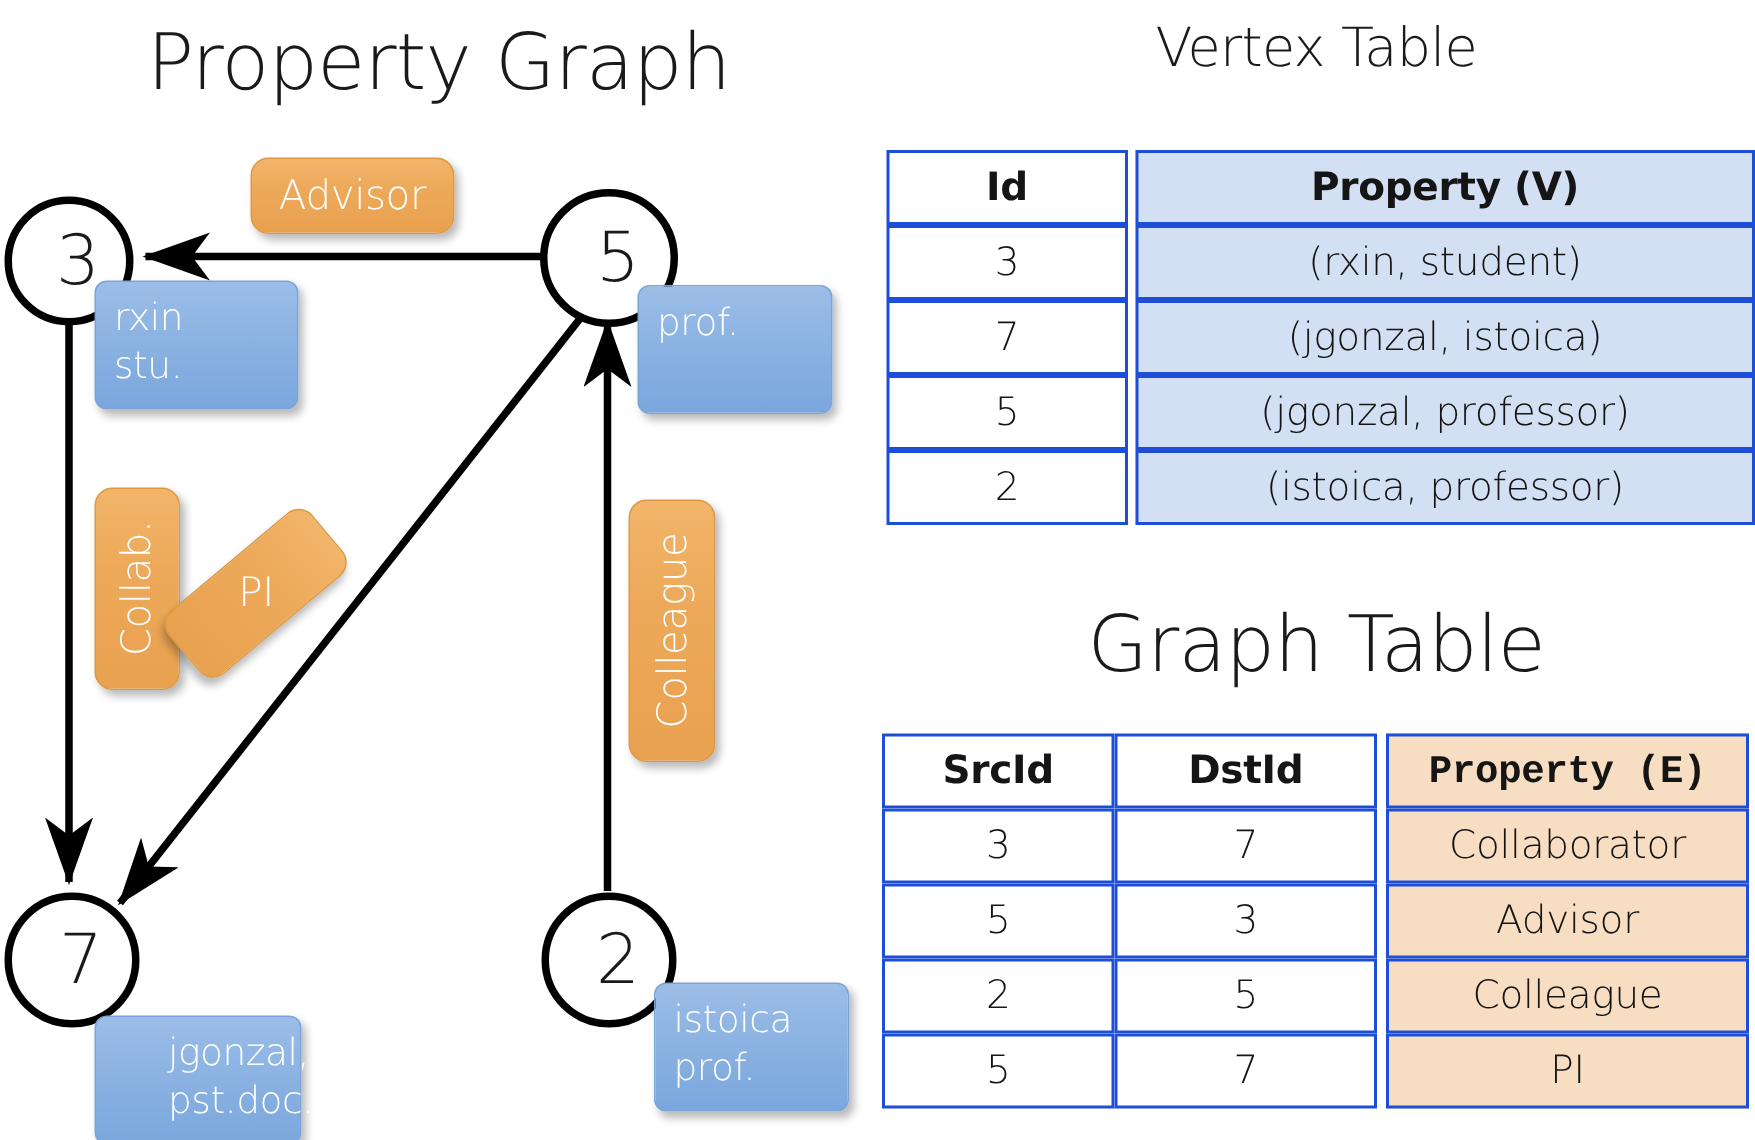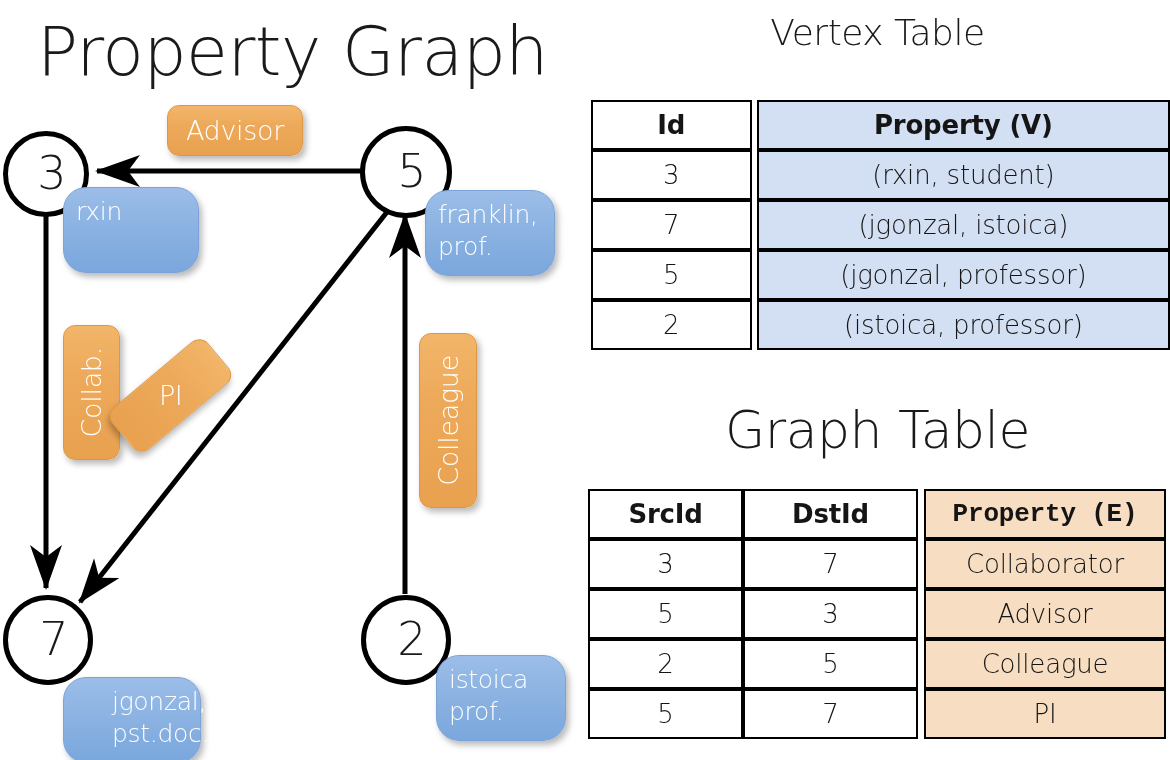--- a/index.html
+++ b/index.html
@@ -8,21 +8,21 @@
 
   
   .big-title{
     position:absolute;
     font-family:"DejaVu Sans","Liberation Sans",sans-serif;
     font-weight:300;
     color:#1a1a1a;
     white-space:nowrap;
     letter-spacing:-0.5px;
   }
-  #title-property-graph{left:0;top:12px;width:585px;text-align:center;font-size:68px;}
+  #title-property-graph{left:0;top:12px;width:585px;text-align:center;font-size:52px;}
   #title-vertex-table{left:585px;top:12px;width:585px;text-align:center;font-size:36px;}
   #title-edge-table{left:585px;top:400px;width:585px;text-align:center;font-size:52px;}
 
   
   #graph-panel{position:absolute;left:0;top:0;width:585px;height:760px;}
   #graph-svg{position:absolute;left:0;top:0;width:585px;height:760px;}
 
   .node-circle{
     position:absolute;
     border:5px solid #000;
@@ -37,21 +37,21 @@
     font-size:46px;
     color:#1a1a1a;
     line-height:1;
     position:relative;
     left:6px;
     top:-1px;
   }
 
   .vbox{
     position:absolute;
-    border-radius:23px;
+    border-radius:8px;
     background:linear-gradient(180deg,#9cbde8 0%,#8fb5e3 35%,#7aa7dd 100%);
     border:1px solid #7ba3d6;
     box-shadow:3px 4px 6px rgba(0,0,0,0.28);
     color:#ffffff;
     font-family:"DejaVu Sans","Liberation Sans",sans-serif;
     font-weight:300;
     font-size:25px;
     line-height:1.28;
     padding:8px 0 0 12px;
     box-sizing:border-box;
@@ -78,21 +78,21 @@
     white-space:nowrap;
   }
   .ebox .rot{
     transform:rotate(-50deg);
     white-space:nowrap;
   }
 
   
   .tbl{position:absolute;border-collapse:separate;border-spacing:0;}
   .tbl td{
-    border:2px solid #000000;
+    border:2px solid #1d4ed8;
     font-family:"DejaVu Sans","Liberation Sans",sans-serif;
     font-weight:300;
     font-size:26px;
     color:#151515;
     text-align:center;
     padding:0;
     height:50px;
     box-sizing:border-box;
     background:#ffffff;
     letter-spacing:-0.2px;
@@ -140,23 +140,23 @@
     </div>
     <div class="node-circle" style="left:3px;top:595px;width:90px;height:90px;">
       <span>7</span>
     </div>
     <div class="node-circle" style="left:361px;top:595px;width:90px;height:90px;">
       <span>2</span>
     </div>
 
     <div class="vbox" style="left:63px;top:187px;width:136px;height:86px;">
       <div>rxin</div>
+      <div>stu.</div>
     </div>
     <div class="vbox" style="left:425px;top:190px;width:130px;height:86px;">
-      <div>franklin,</div>
       <div>prof.</div>
     </div>
     <div class="vbox" style="left:63px;top:677px;width:138px;height:86px;padding-left:48px;">
       <div>jgonzal,</div>
       <div>pst.doc.</div>
     </div>
     <div class="vbox" style="left:436px;top:655px;width:130px;height:86px;">
       <div>istoica</div>
       <div>prof.</div>
     </div>

